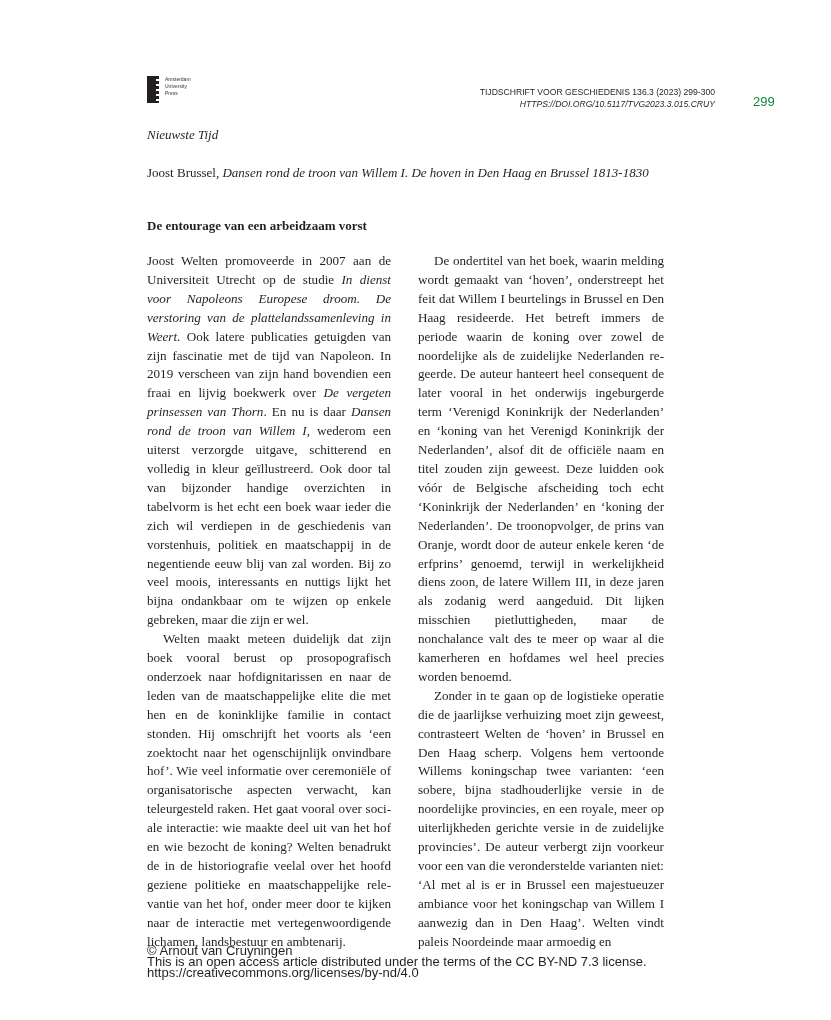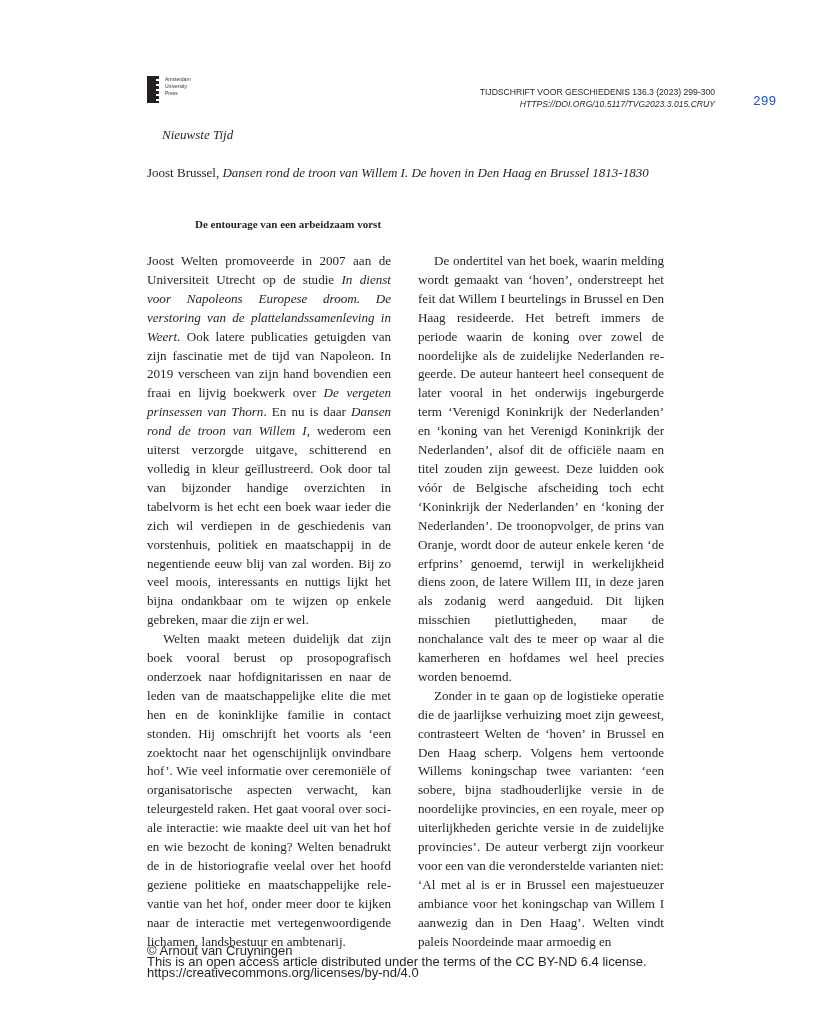--- a/index.html
+++ b/index.html
@@ -4,25 +4,25 @@
   <style>
     html, body { margin: 0; padding: 0; background: #ffffff; }
     body { width: 831px; height: 1020px; position: relative; overflow: hidden; color: #231f20; font-family: "Liberation Serif", serif; }
     .logo { position: absolute; left: 147px; top: 76px; display: flex; align-items: flex-start; }
     .logo-mark { width: 10px; height: 27px; background: #231f20; position: relative; }
     .logo-mark::after { content: ""; position: absolute; right: -2px; top: 0; width: 3px; height: 27px;
       background: repeating-linear-gradient(to bottom, #231f20 0 3px, #ffffff 3px 5px); }
     .logo-text { margin-left: 8px; font-family: "Liberation Sans", sans-serif; font-size: 5px; line-height: 7px; color: #333; }
     .journal { position: absolute; right: 116px; top: 86px; text-align: right; font-family: "Liberation Sans", sans-serif; font-size: 8.6px; line-height: 12px; color: #231f20; }
     .journal .doi { font-style: italic; }
-    .pagenum { position: absolute; left: 753px; top: 94px; font-family: Liberation Mono, monospace; font-size: 13px; color: #1d4ed8; }
-    .section { position: absolute; left: 147px; top: 127px; font-style: italic; font-size: 13px; margin-left: 15px; }
+    .pagenum { position: absolute; left: 753px; top: 94px; font-family: Liberation Sans, sans-serif; font-size: 13px; color: #15803d; }
+    .section { position: absolute; left: 147px; top: 127px; font-style: italic; font-size: 13px; }
     .citation { position: absolute; left: 147px; top: 163px; width: 560px; font-size: 13px; line-height: 19px; }
     .citation i { font-style: italic; text-align: center; }
-    .review-title { position: absolute; left: 147px; top: 218px; font-size: 11px; font-weight: bold; margin-left: 48px; }
+    .review-title { position: absolute; left: 147px; top: 218px; font-size: 13px; font-weight: bold; }
     .col { position: absolute; top: 252px; width: 244px; font-size: 13.1px; line-height: 18.9px; text-align: justify; hyphens: manual; }
     .col.left { left: 147px; }
     .col.right { left: 418px; width: 246px; }
     .col p { margin: 0; }
     .col p.indent { text-indent: 16px; }
     .col i { font-style: italic; }
     .footer { position: absolute; left: 147px; top: 945px; font-family: "Liberation Sans", sans-serif; font-size: 13px; line-height: 11px; color: #231f20; }
   </style>
 </head>
 <body>
@@ -55,14 +55,14 @@
   <p class="indent">Welten maakt meteen duidelijk dat zijn boek vooral berust op prosopografisch onderzoek naar hofdignitarissen en naar de leden van de maatschappelijke elite die met hen en de koninklijke familie in contact stonden. Hij omschrijft het voorts als ‘een zoektocht naar het ogenschijnlijk onvindbare hof’. Wie veel informatie over ceremoniële of organisatorische aspecten verwacht, kan teleurgesteld raken. Het gaat vooral over soci­ale interactie: wie maakte deel uit van het hof en wie bezocht de koning? Welten benadrukt de in de historiografie veelal over het hoofd geziene politieke en maatschappelijke rele­vantie van het hof, onder meer door te kijken naar de interactie met vertegenwoordigende lichamen, landsbestuur en ambtenarij.</p>
 </div>
 
 <div class="col right">
   <p class="indent">De ondertitel van het boek, waarin mel­ding wordt gemaakt van ‘hoven’, onderstreept het feit dat Willem I beurtelings in Brussel en Den Haag resideerde. Het betreft immers de periode waarin de koning over zowel de noordelijke als de zuidelijke Nederlanden re­geerde. De auteur hanteert heel consequent de later vooral in het onderwijs ingeburgerde term ‘Verenigd Koninkrijk der Nederlanden’ en ‘koning van het Verenigd Koninkrijk der Nederlanden’, alsof dit de officiële naam en titel zouden zijn geweest. Deze luidden ook vóór de Belgische afscheiding toch echt ‘Koninkrijk der Nederlanden’ en ‘koning der Nederlanden’. De troonopvolger, de prins van Oranje, wordt door de auteur enkele keren ‘de erfprins’ genoemd, terwijl in werkelijk­heid diens zoon, de latere Willem III, in deze jaren als zodanig werd aangeduid. Dit lijken misschien pietluttigheden, maar de nonchalance valt des te meer op waar al die kamerheren en hofdames wel heel precies worden benoemd.</p>
   <p class="indent">Zonder in te gaan op de logistieke operatie die de jaarlijkse verhuizing moet zijn geweest, contrasteert Welten de ‘hoven’ in Brussel en Den Haag scherp. Volgens hem vertoonde Willems koningschap twee varianten: ‘een sobere, bijna stadhouderlijke versie in de noordelijke provincies, en een royale, meer op uiterlijkheden gerichte versie in de zuidelijke provincies’. De auteur verbergt zijn voorkeur voor een van die veronderstelde varianten niet: ‘Al met al is er in Brussel een majestu­euzer ambiance voor het koningschap van Willem I aanwezig dan in Den Haag’. Welten vindt paleis Noordeinde maar armoedig en</p>
 </div>
 
 <div class="footer">
   <div>© Arnout van Cruyningen</div>
-  <div>This is an open access article distributed under the terms of the CC BY-ND 6.4 license. https://creativecommons.org/licenses/by-nd/4.0</div>
+  <div>This is an open access article distributed under the terms of the CC BY-ND 7.3 license. https://creativecommons.org/licenses/by-nd/4.0</div>
 </div>
 
 </body></html>

